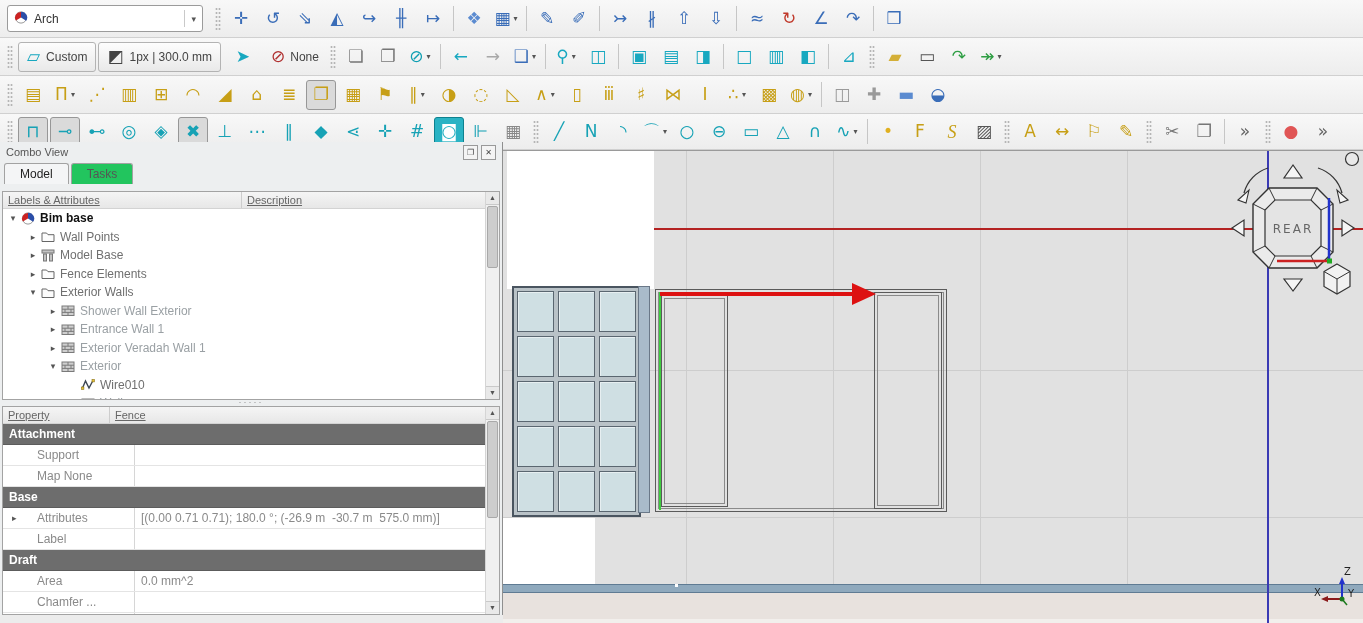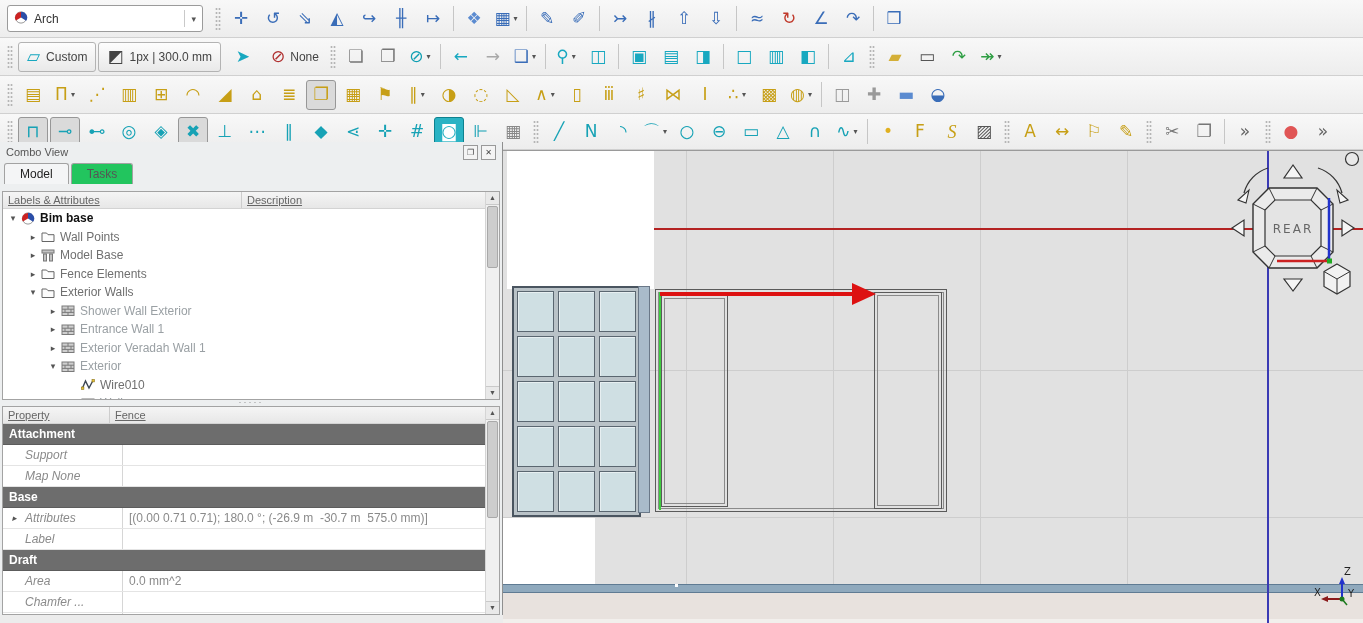--- a/index.html
+++ b/index.html
@@ -51,22 +51,22 @@
   #prop-box .cols .c1{width:96px;}
   .rows{position:absolute;left:0;right:13px;top:17px;bottom:0;overflow:hidden;}
   .titem{height:18.5px;display:flex;align-items:center;color:#6f6f6f;white-space:nowrap;}
   .titem.bold .lab{color:#101010;font-weight:bold;}
   .titem.dim{color:#9aa0a4;}
   .titem .arrow{width:12px;font-size:9px;color:#555;text-align:center;flex:none;}
   .titem .ticn{width:14px;height:13px;margin:0 5px 0 2px;flex:none;}
   .pgroup{height:20px;background:#6d6d6d;color:#fff;font-weight:bold;display:flex;align-items:center;
           padding-left:6px;border-bottom:1px solid #5c5c5c;}
   .prow{height:20px;display:flex;border-bottom:1px solid #e4e4e4;color:#8a8a8a;}
-  .prow .plabel{width:97px;padding-left:22px;border-right:1px solid #d6d6d6;display:flex;
-                align-items:center;position:relative;white-space:nowrap;overflow:hidden;font-style:italic;}
+  .prow .plabel{width:97px;padding-left:34px;border-right:1px solid #d6d6d6;display:flex;
+                align-items:center;position:relative;white-space:nowrap;overflow:hidden;}
   .prow .parr{position:absolute;left:9px;font-size:9px;color:#555;}
   .prow .pvalue{flex:1;padding-left:6px;display:flex;align-items:center;white-space:pre;overflow:hidden;}
   .sbar{position:absolute;right:0;top:0;bottom:0;width:13px;background:#f0f0f0;border-left:1px solid #d5d5d5;}
   .sbtn{height:12px;font-size:7px;color:#555;text-align:center;line-height:12px;background:#e9e9e9;
         border-bottom:1px solid #c9c9c9;}
   .sbtn.bot{position:absolute;bottom:0;left:0;right:0;border-top:1px solid #c9c9c9;border-bottom:none;}
   .sthumb{position:absolute;left:1px;right:1px;background:#cdcdcd;border:1px solid #a9a9a9;border-radius:2px;}
   .vsplit{position:absolute;left:0;right:0;top:256px;height:8px;display:flex;align-items:center;
           justify-content:center;color:#8d8d8d;font-size:9px;letter-spacing:2px;line-height:4px;}
 

